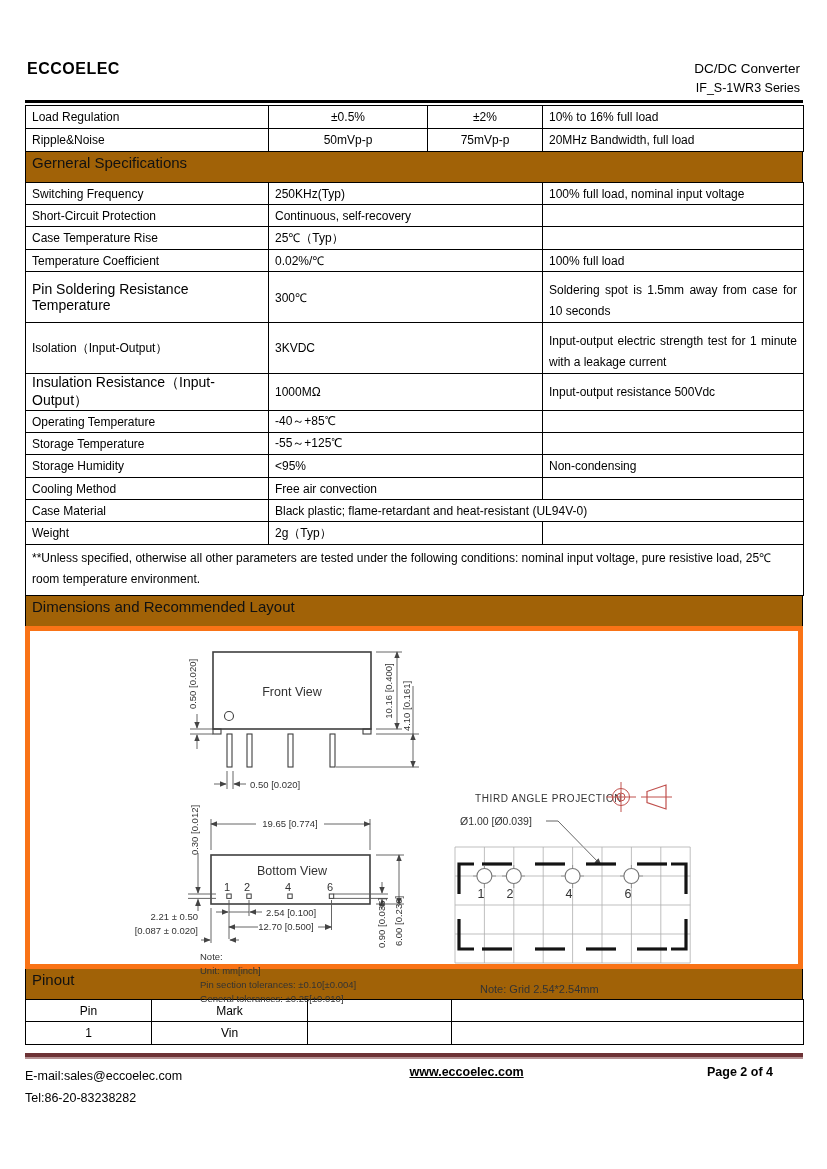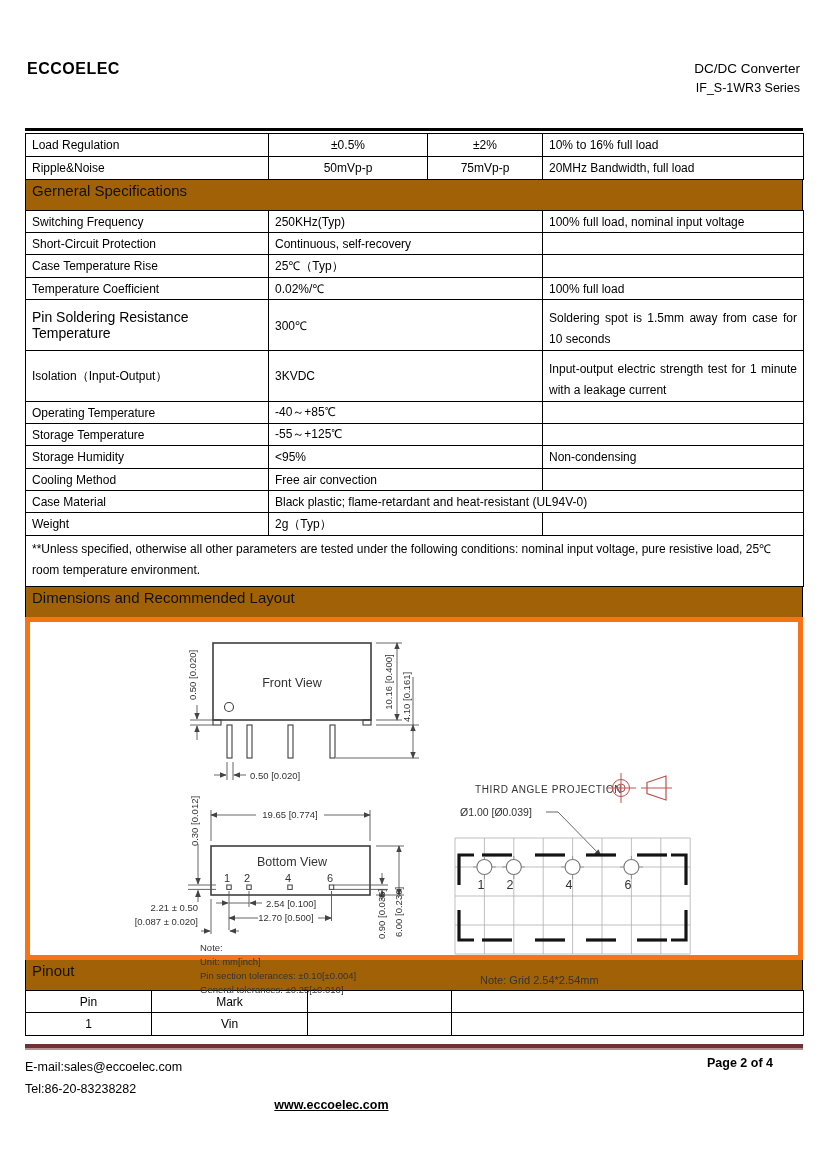--- a/index.html
+++ b/index.html
@@ -5,21 +5,21 @@
   * { margin:0; padding:0; box-sizing:border-box; }
   html,body { background:#fff; }
   body {
     width:827px; height:1169px;
     font-family:"Liberation Sans", sans-serif;
     color:#000; position:relative;
   }
   .content { position:relative; margin-left:25px; width:778px; }
 
   
-  .page-header { position:relative; height:128px; }
+  .page-header { position:relative; height:100px; }
   .brand { position:absolute; left:2px; top:60px; font-size:16px; font-weight:bold; letter-spacing:.5px; }
   .product { position:absolute; right:3px; top:61px; font-size:13.5px; }
   .series { position:absolute; right:3px; top:81px; font-size:12.5px; }
   .rule-double { height:6px; border-top:3px solid #000; border-bottom:1px solid #000; }
 
   
   table { width:778px; border-collapse:collapse; table-layout:fixed; margin-top:-1px; }
   td { border:1px solid #000; font-size:12px; padding:0 6px; vertical-align:middle; overflow:hidden; }
   .h22 td { height:22px; } .h23 td { height:23px;margin-top:44px; }
   .h43 td { height:43px; } .h44 td { height:44px; }
@@ -35,21 +35,21 @@
   }
 
   .drawing-box { margin-top:-1px; border:5px solid #f97316; height:343px; position:relative; background:#fff;text-align:right; }
   svg text { font-family:"Liberation Sans", sans-serif; fill:#333; }
 
   
   .footer { margin-top:8px; }
   .footer-rule { border-top:4px solid #6D3235; border-bottom:2px solid #B59193; height:2px; }
   .footer-row { display:flex; margin-top:6px; font-size:12.5px; }
   .footer-left { flex:1; line-height:22px; }
-  .footer-center { flex:1; text-align:left;margin-top:42px; }
+  .footer-center { flex:1; text-align:right; }
   .footer-right { flex:1; text-align:right; padding-right:30px; font-weight:bold; }
   .website { font-weight:bold; text-decoration:underline; }
 </style>
 </head>
 <body>
 
 <div class="content">
 
   <div class="page-header">
     <div class="brand">ECCOELEC</div>
@@ -112,20 +112,25 @@
     </tr>
     <tr class="h43">
       <td class="small-param">Pin Soldering Resistance Temperature</td>
       <td>300℃</td>
       <td class="justify">Soldering spot is 1.5mm away from case for 10 seconds</td>
     </tr>
     <tr class="h44">
       <td>Isolation（Input-Output）</td>
       <td>3KVDC</td>
       <td class="justify">Input-output electric strength test for 1 minute with a leakage current</td>
+    </tr>
+    <tr class="h23">
+      <td class="small-param">Insulation Resistance（Input-Output）</td>
+      <td>1000MΩ</td>
+      <td>Input-output resistance 500Vdc</td>
     </tr>
     <tr class="h22">
       <td>Operating Temperature</td>
       <td>-40～+85℃</td>
       <td></td>
     </tr>
     <tr class="h22">
       <td>Storage Temperature</td>
       <td>-55～+125℃</td>
       <td></td>

